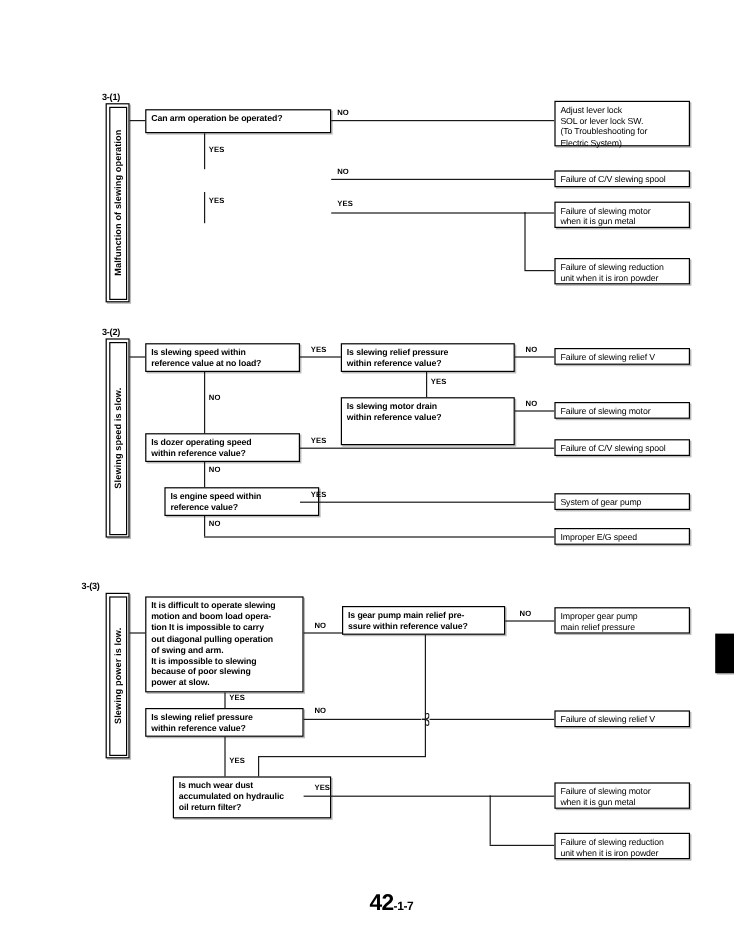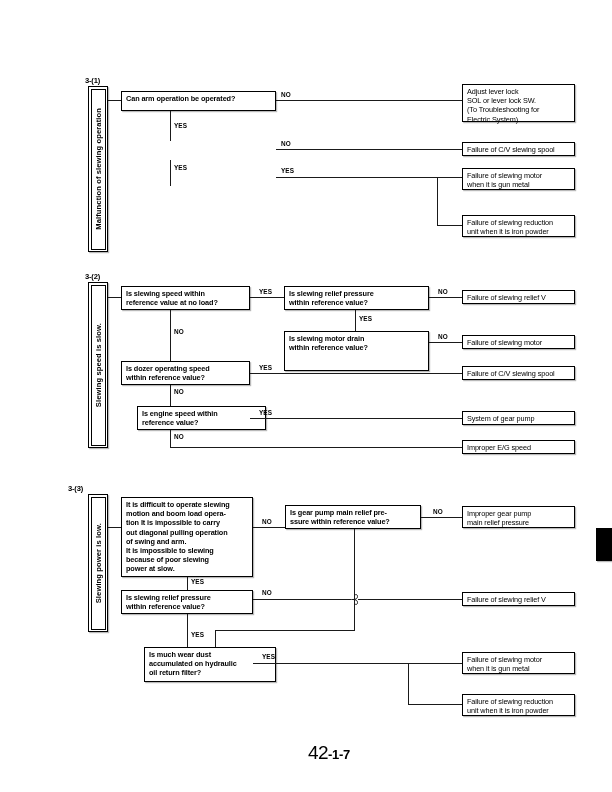--- a/index.html
+++ b/index.html
@@ -94,25 +94,25 @@
   }
   .hop svg { display: block; }
 
   
   .footer {
     position: absolute;
     white-space: nowrap;
   }
   .footer .big {
     font-size: 19px;
-    font-weight: normal;
+    font-weight: bold;
     letter-spacing: -0.6px;
   }
   .footer .small {
-    font-size: 13px;
+    font-size: 10px;
     font-weight: bold;
     letter-spacing: -0.3px;
   }
   .tab-marker {
     position: absolute;
     background: #000;
     box-shadow: 1.2px 1.2px 0 0 #b9b9b9;
   }
 </style>
 </head>

